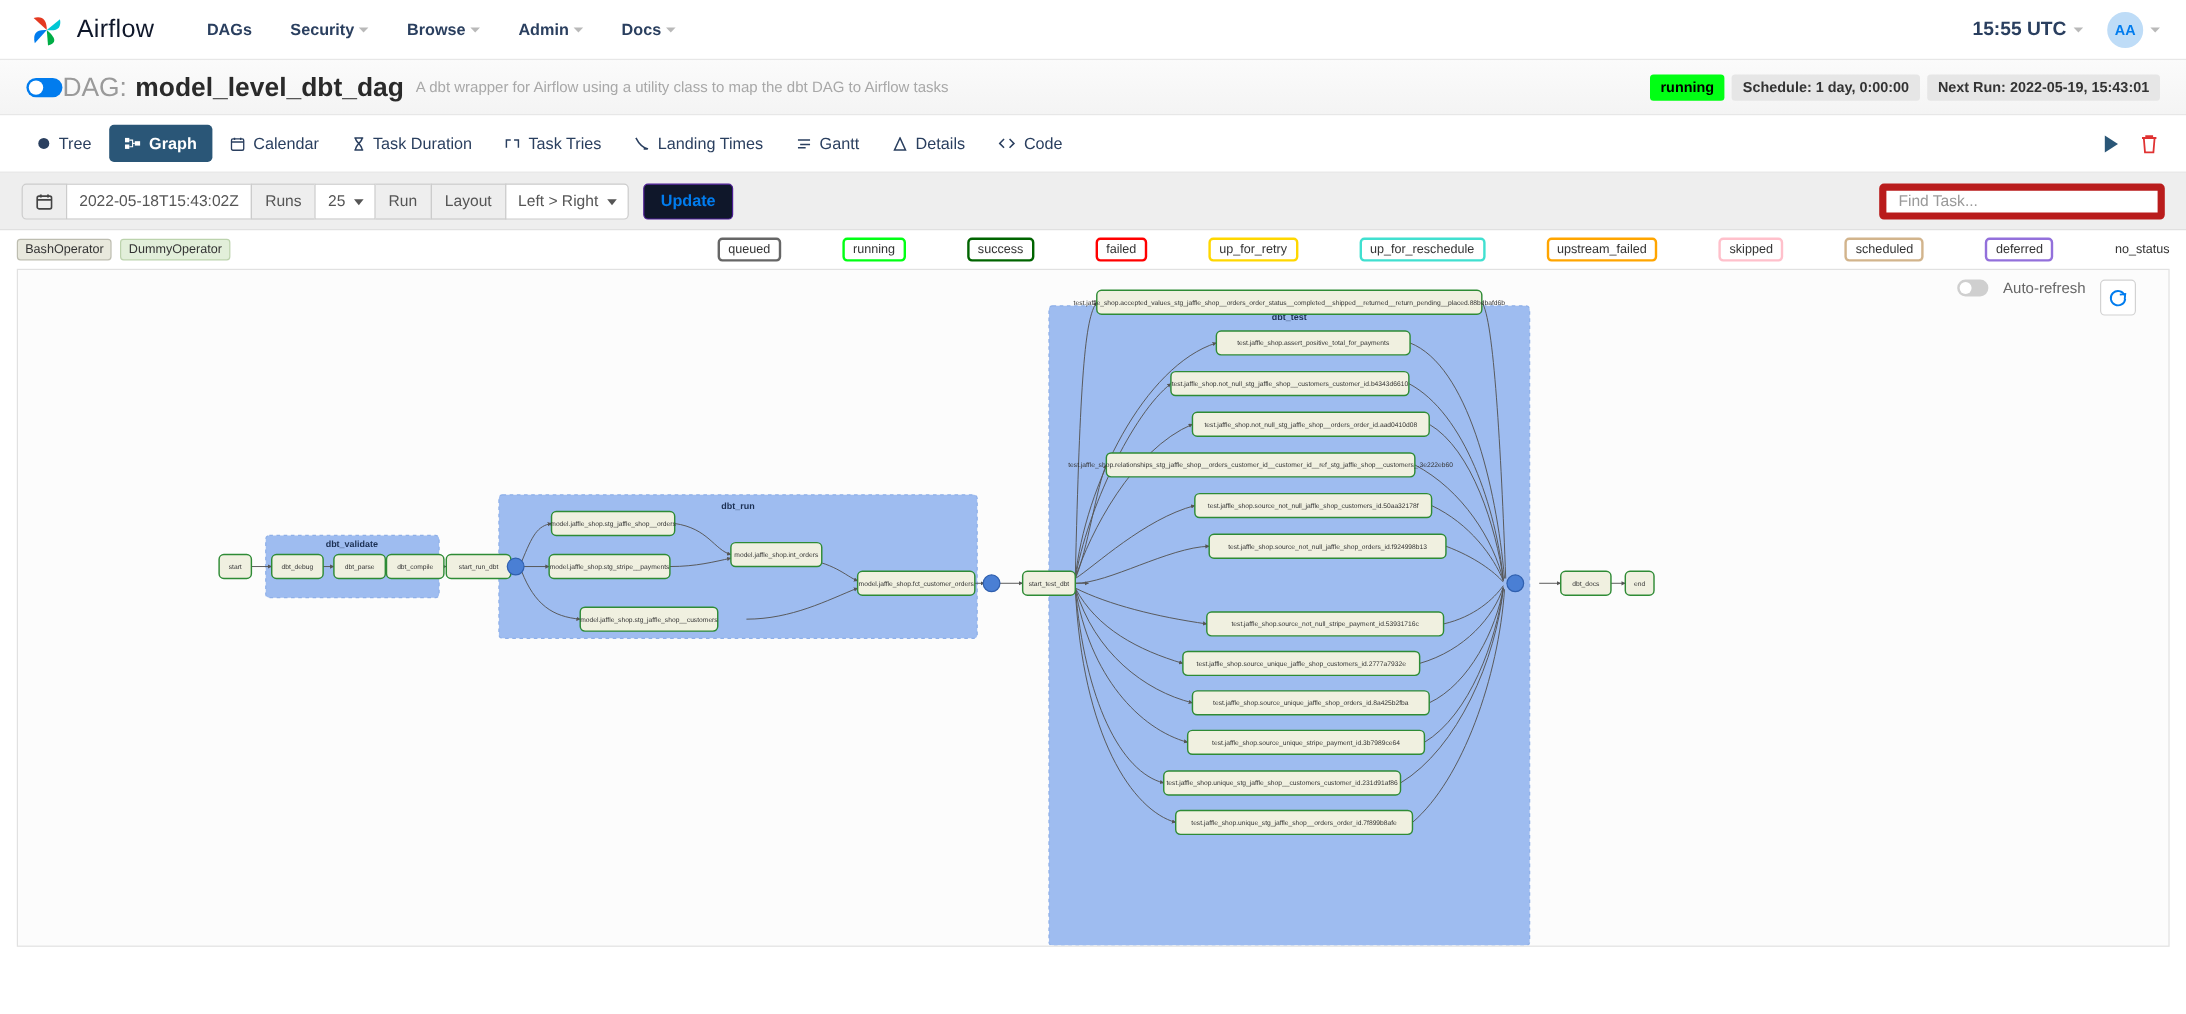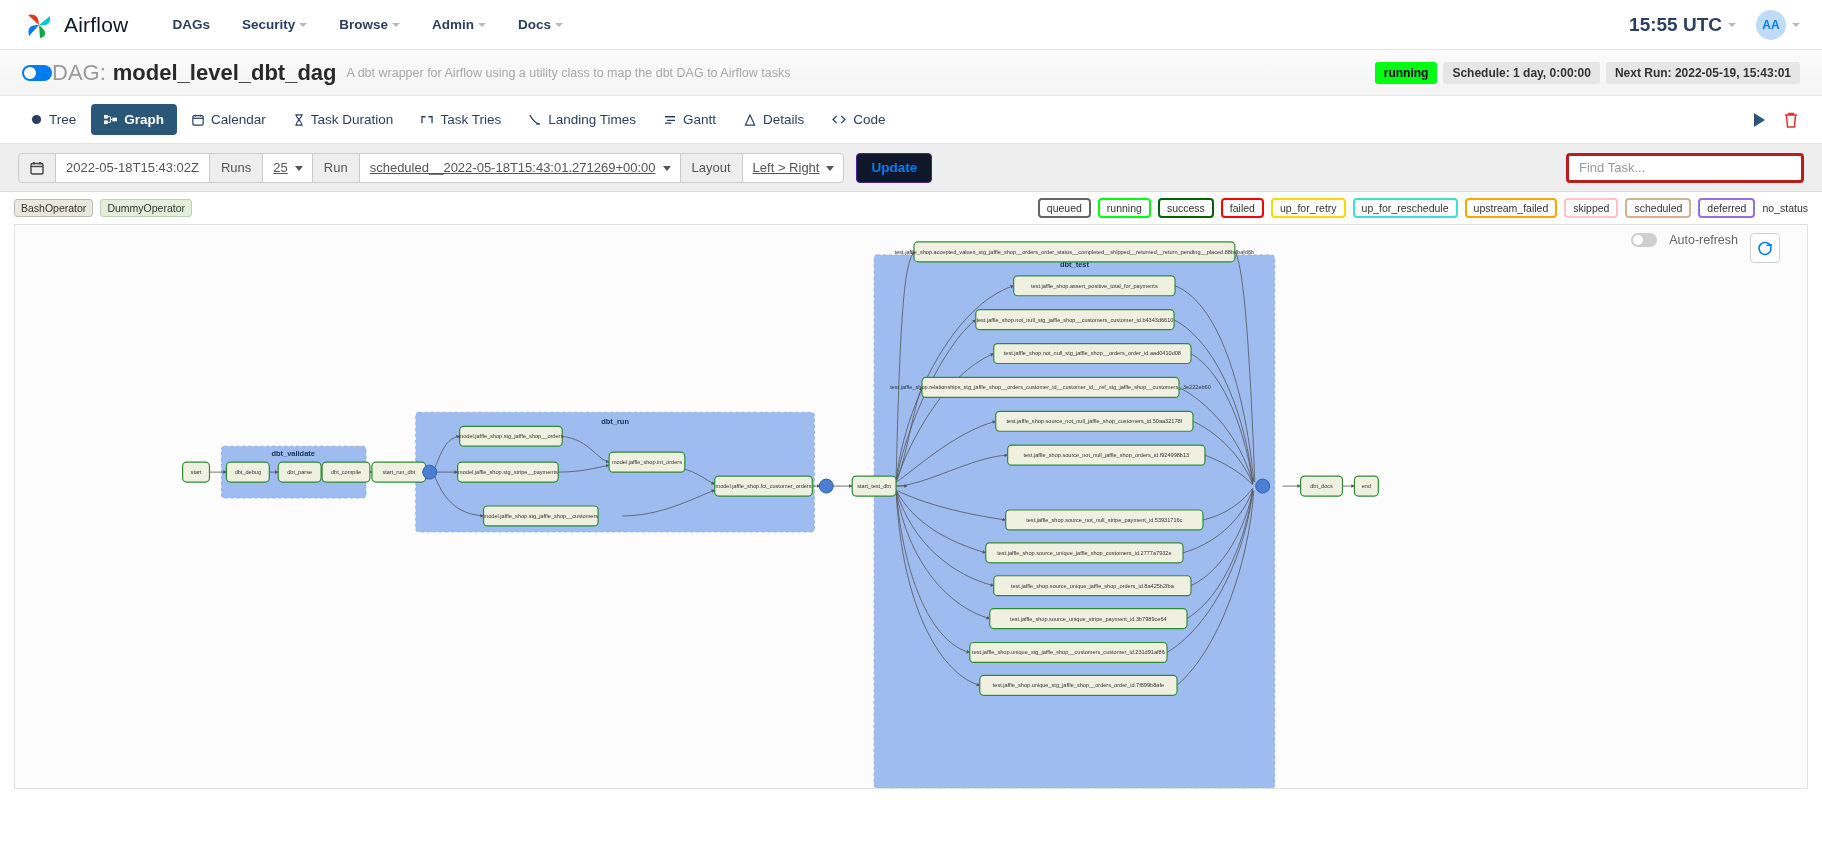--- a/index.html
+++ b/index.html
@@ -19,21 +19,21 @@
   .brand-logo { width:34px; height:34px; position:relative; }
   .brand-name { font-size:21px; color:#0f172a; letter-spacing:.2px; }
   .nav-links { display:flex; align-items:center; gap:0px;justify-content:flex-end; }
   .nav-link {
     font-size:13.5px; font-weight:bold; color:#2a3f5f;
     padding:8px 16px; cursor:pointer; display:flex; align-items:center; gap:4px;
   }
   .caret { border-left:4px solid transparent; border-right:4px solid transparent;
            border-top:4px solid #b9b9b9; display:inline-block; }
   .nav-right { margin-left:auto; display:flex; align-items:center; gap:20px; }
-  .clock { font-size:19px; font-weight:bold; color:#2a3f5f; display:flex; align-items:center; gap:6px; cursor:pointer;}
+  .clock { font-size:16px; font-weight:bold; color:#2a3f5f; display:flex; align-items:center; gap:6px; cursor:pointer;}
   .avatar-wrap { display:flex; align-items:center; gap:6px; cursor:pointer; }
   .avatar {
     width:30px; height:30px; border-radius:50%; background:#bedcf7; color:#017cee;
     font-size:12px; font-weight:bold; display:flex; align-items:center; justify-content:center;
   }
 
   
   .dag-header {
     height:46px; display:flex; align-items:center; padding:0 22px; position:relative;
     background:linear-gradient(#fbfbfb,#f4f4f4); border-bottom:1px solid #e7e7e7;
@@ -80,50 +80,50 @@
   .igroup > *:last-child { border-radius:0 4px 4px 0; }
   .addon {
     background:#eee; color:#555; padding:0 11px; display:flex; align-items:center; white-space:nowrap;
   }
   .ctl-input {
     background:#fff; color:#555; padding:0 10px; display:flex; align-items:center;
     font-size:13px; min-width:135px; cursor:text;
   }
   .ctl-select {
     background:#fff; color:#555; padding:0 24px 0 10px; display:flex; align-items:center;
-    position:relative; cursor:pointer; white-space:nowrap;text-decoration:underline;
+    position:relative; cursor:pointer; white-space:nowrap;
   }
   .ctl-select:after {
     content:""; position:absolute; right:9px; top:12px;
     border-left:4px solid transparent; border-right:4px solid transparent; border-top:5px solid #555;
   }
   .btn-update {
     margin-left:12px; height:30px; border:1px solid #4c1d95; color:#017cee; background:#0f172a;
     border-radius:4px; padding:0 14px; display:flex; align-items:center; font-size:13.5px;
     font-weight:bold; cursor:pointer;
   }
   .find-task {
-    margin-left:auto; height:30px; width:238px; border:3px solid #b91c1c; border-radius:4px;
+    margin-left:auto; height:30px; width:238px; border:6px solid #b91c1c; border-radius:4px;
     background:#fff; display:flex; align-items:center; padding:0 10px; font-size:13px; color:#9a9a9a;
     cursor:text;
   }
 
   
   .legend-row {
     height:32px; display:flex; align-items:center; padding:0 14px; gap:7px; background:#fff;
   }
   .op-badge {
     font-size:10.5px; padding:2px 6px; border-radius:3px; border:1px solid #bdbdb0;
     background:#e8e8dd; color:#333; cursor:pointer;
   }
   .op-badge.dummy { background:#e2efda; border-color:#bcd3ad; }
   .legend-right { margin-left:auto; display:flex; align-items:center; gap:7px; }
   .st-badge {
     font-size:10.5px; padding:2px 7px; border-radius:4px; background:#fff; color:#333;
-    border:2px solid #999; white-space:nowrap; cursor:pointer;
+    border:2px solid #999; white-space:nowrap; cursor:pointer;margin-left:44px;
   }
   .st-plain { border:none; padding:2px 0; }
 
   
   .graph-panel {
     position:relative; margin:0 14px; height:565px; background:#fcfcfc;
     border:1px solid #e1e1e1; overflow:hidden;
   }
   .refresh-bar {
     position:absolute; right:27px; top:8px; display:flex; align-items:flex-start; gap:12px; z-index:5;
@@ -304,21 +304,20 @@
       <svg width="14" height="14" viewBox="0 0 14 14">
           <rect x="1" y="2.5" width="12" height="10.5" rx="1.5" fill="none" stroke="#444" stroke-width="1.4"></rect>
           <path d="M1 5.5h12" stroke="#444" stroke-width="1.4"></path>
           <path d="M4 1v2.5M10 1v2.5" stroke="#444" stroke-width="1.6"></path>
         </svg>
     </span>
     <span class="ctl-input">2022-05-18T15:43:02Z</span>
     <span class="addon">Runs</span>
     <span class="ctl-select">25</span>
     <span class="addon">Run</span>
-    <span class="ctl-select">scheduled__2022-05-18T15:43:01.271269+00:00</span>
     <span class="addon">Layout</span>
     <span class="ctl-select">Left &gt; Right</span>
   </div>
   <div class="btn-update">Update</div>
   <div class="find-task">Find Task...</div>
 </div>
 
 <div class="legend-row">
   <span class="op-badge">BashOperator</span>
   <span class="op-badge dummy">DummyOperator</span>

